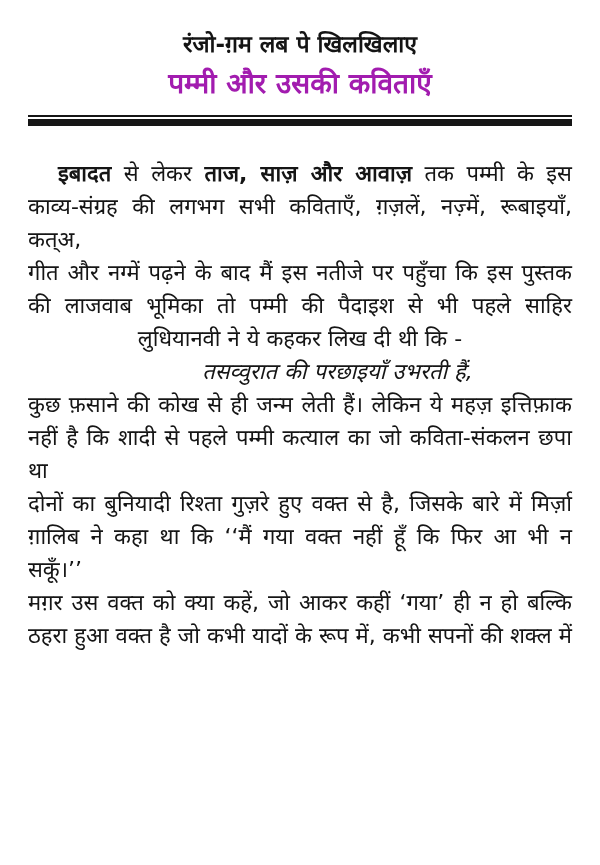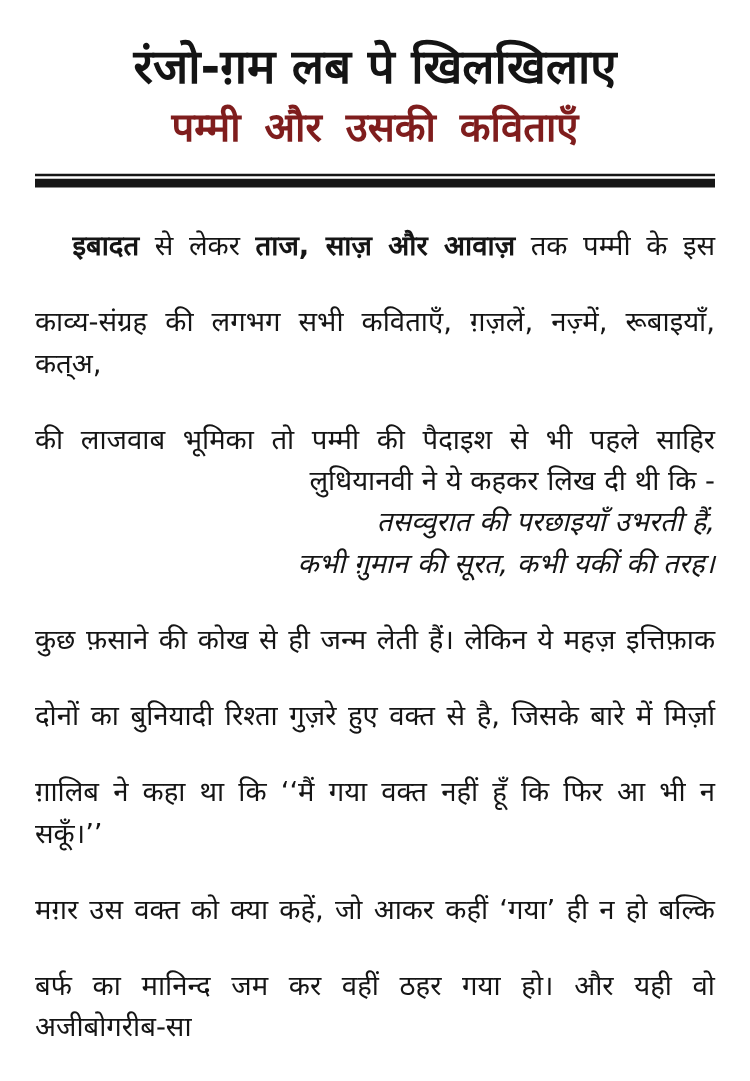--- a/index.html
+++ b/index.html
@@ -17,50 +17,48 @@
   .page {
     box-sizing: border-box;
     width: 600px;
     height: 865px;
     padding: 0 28px;
     background: #ffffff;
   }
   .chapter-title {
     margin-top: 30px;
     text-align: center;
-    font-size: 38px;
+    font-size: 23px;
     font-weight: bold;
     line-height: 1.25;
     color: #141414;
   }
   .chapter-subtitle {
     margin-top: 8px;
     text-align: center;
-    font-size: 32px;
+    font-size: 28px;
     font-weight: bold;
     line-height: 1.2;
-    color: #7f1d1d;
-    font-family: Liberation Mono, monospace;
+    color: #a21caf;
   }
   .rules { margin-top: 15px; }
   .rule-thin  { height: 2px; background: #161616; }
   .rule-thick { height: 7px; background: #161616; margin-top: 2px; }
   .body-text {
     margin-top: 31px;
     font-size: 22px;
     line-height: 33px;
   }
   .line {
     min-height: 33px;
-    text-align: right;
+    text-align: center;
   }
   .line.just {
     text-align: justify;
     text-align-last: justify;
-    margin-top: 28px;
   }
   .line.indent { text-indent: 30px; }
   .line.couplet {
     padding-left: 75px;
     font-weight: normal;
     font-style: italic;
   }
   .b { font-weight: bold; }
 </style>
 </head>
@@ -69,24 +67,24 @@
 <div class="page">
   <div class="chapter-title">रंजो-ग़म लब पे खिलखिलाए</div>
   <div class="chapter-subtitle">पम्मी और उसकी कविताएँ</div>
   <div class="rules">
     <div class="rule-thin"></div>
     <div class="rule-thick"></div>
   </div>
   <div class="body-text">
       <div class="line just indent"><span class="b">इबादत</span><span> से लेकर </span><span class="b">ताज, साज़ और आवाज़</span><span> तक पम्मी के इस</span></div>
       <div class="line just"><span>काव्य-संग्रह की लगभग सभी कविताएँ, ग़ज़लें, नज़्में, रूबाइयाँ, कत्अ,</span></div>
+      <div class="line just"><span>गीत और नग्में पढ़ने के बाद मैं इस नतीजे पर पहुँचा कि इस पुस्तक</span></div>
       <div class="line just"><span>की लाजवाब भूमिका तो पम्मी की पैदाइश से भी पहले साहिर</span></div>
       <div class="line"><span>लुधियानवी ने ये कहकर लिख दी थी कि -</span></div>
       <div class="line couplet"><span>तसव्वुरात की परछाइयाँ उभरती हैं,</span></div>
-      <div class="line couplet"><span>कभी ग़ुमान की सूरत, कभी यकीं की तरह।</span></div>
       <div class="line just"><span>कुछ फ़साने की कोख से ही जन्म लेती हैं। लेकिन ये महज़ इत्तिफ़ाक</span></div>
+      <div class="line just"><span>नहीं है कि शादी से पहले पम्मी कत्याल का जो कविता-संकलन छपा था</span></div>
       <div class="line just"><span>दोनों का बुनियादी रिश्ता गुज़रे हुए वक्त से है, जिसके बारे में मिर्ज़ा</span></div>
       <div class="line just"><span>ग़ालिब ने कहा था कि ‘‘मैं गया वक्त नहीं हूँ कि फिर आ भी न सकूँ।’’</span></div>
       <div class="line just"><span>मग़र उस वक्त को क्या कहें, जो आकर कहीं ‘गया’ ही न हो बल्कि</span></div>
-      <div class="line just"><span>बर्फ का मानिन्द जम कर वहीं ठहर गया हो। और यही वो अजीबोगरीब-सा</span></div>
       <div class="line just"><span>ठहरा हुआ वक्त है जो कभी यादों के रूप में, कभी सपनों की शक्ल में</span></div>
     </div>
 </div>
 
 </body></html>

